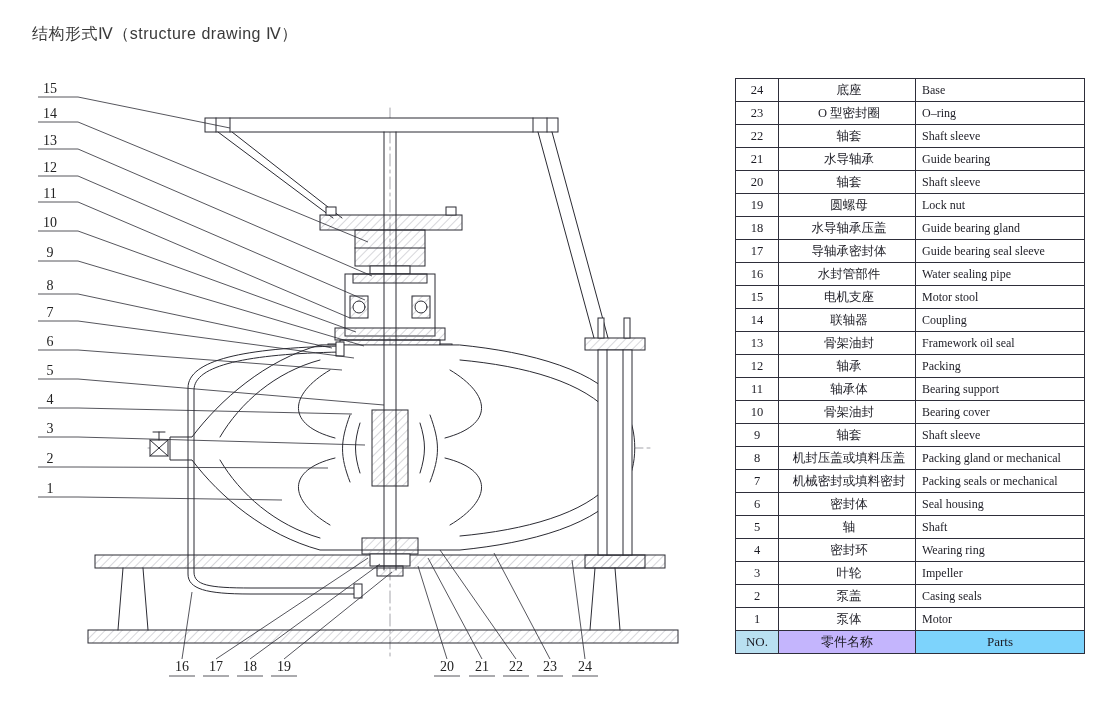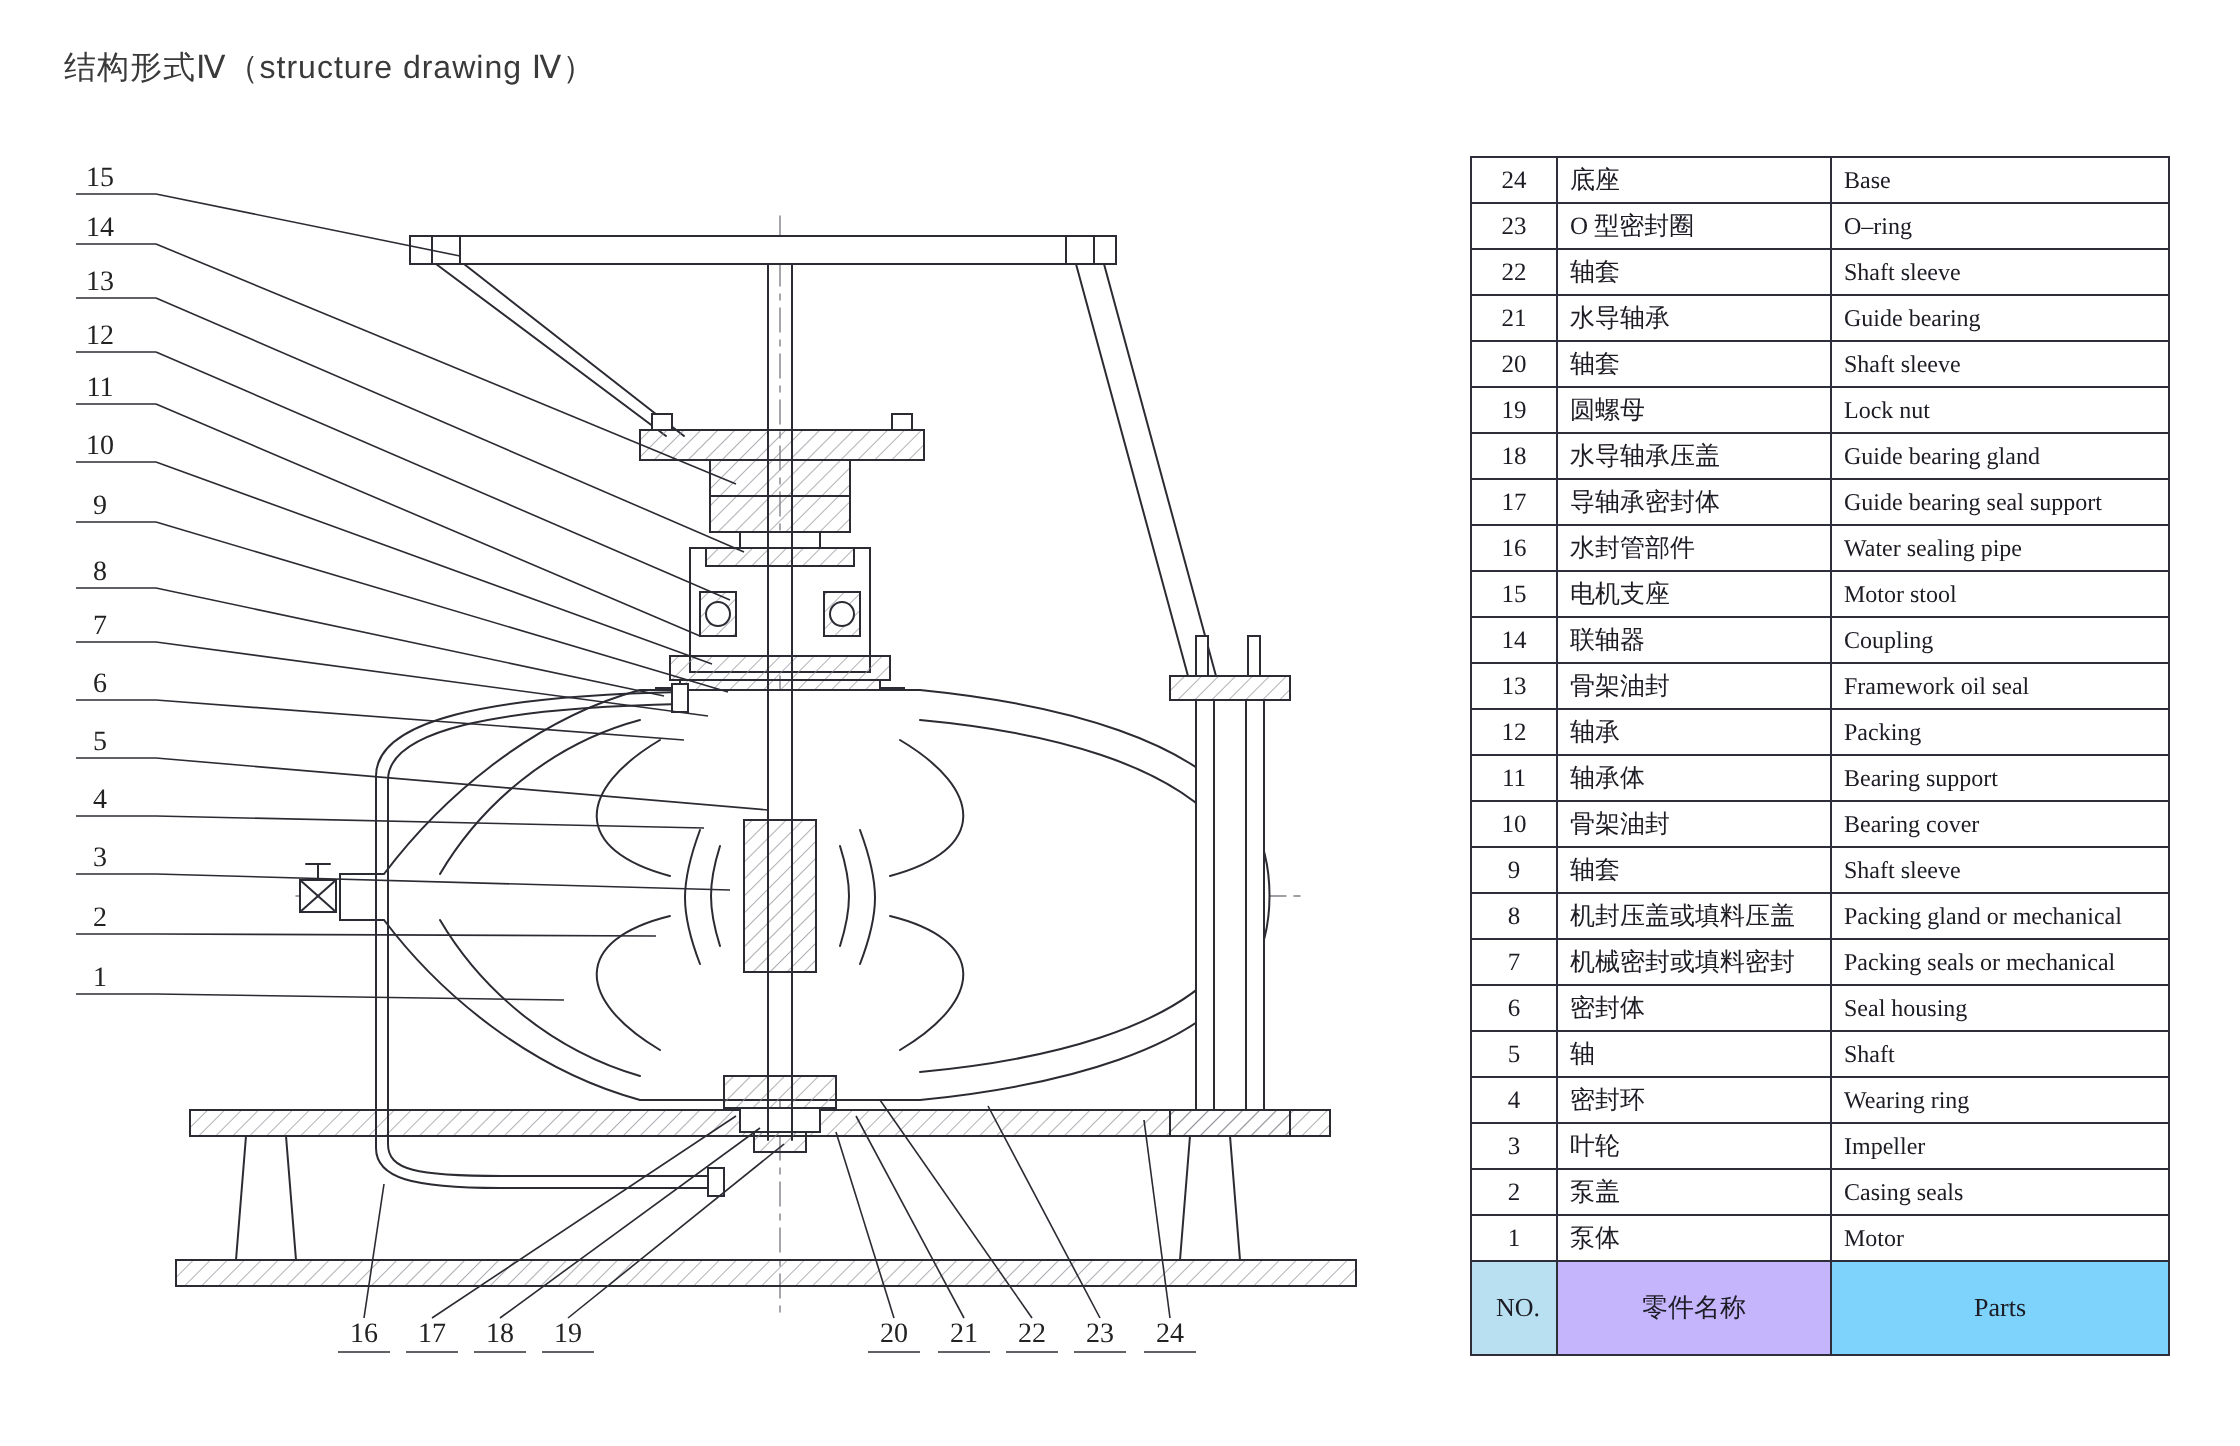--- a/index.html
+++ b/index.html
@@ -6,23 +6,23 @@
   .page{position:relative;width:1120px;height:723px;background:#ffffff;
         font-family:"Liberation Serif",serif;overflow:hidden;}
   .title{position:absolute;left:32px;top:24px;font-family:"Liberation Sans",sans-serif;
          font-size:16px;color:#3a3a3a;letter-spacing:.5px;}
   .drawing{position:absolute;left:20px;top:70px;width:700px;height:645px;}
   .table-wrap{position:absolute;left:735px;top:78px;width:338px;}
   table{border-collapse:collapse;width:100%;table-layout:fixed;border:1.5px solid #2e2e3a;}
   td{border:1px solid #2e2e3a;height:22px;font-size:12.5px;color:#1c1c24;
      padding:0 2px 0 6px;white-space:nowrap;overflow:hidden;}
   td.no{width:42px;text-align:center;padding:0;}
-  td.cn{width:128px;}
+  td.cn{width:128px;text-align:center;}
   td.en{width:160px;font-size:12px;}
-  .footer-row td{text-align:center;padding:12px;font-size:13px;margin-top:44px;}
+  .footer-row td{text-align:center;padding:0;font-size:13px;margin-top:44px;}
   #callouts text{font-family:"Liberation Serif",serif;}
 </style>
 </head>
 <body>
 
 <div class="page">
 
   <div class="title">结构形式Ⅳ（structure drawing Ⅳ）</div>
 
   <div class="drawing">
@@ -259,21 +259,21 @@
             <td class="en">Lock nut</td>
           </tr>
           <tr>
             <td class="no">18</td>
             <td class="cn">水导轴承压盖</td>
             <td class="en">Guide bearing gland</td>
           </tr>
           <tr>
             <td class="no">17</td>
             <td class="cn">导轴承密封体</td>
-            <td class="en">Guide bearing seal support</td>
+            <td class="en">Guide bearing seal sleeve</td>
           </tr>
           <tr>
             <td class="no">16</td>
             <td class="cn">水封管部件</td>
             <td class="en">Water sealing pipe</td>
           </tr>
           <tr>
             <td class="no">15</td>
             <td class="cn">电机支座</td>
             <td class="en">Motor stool</td>

